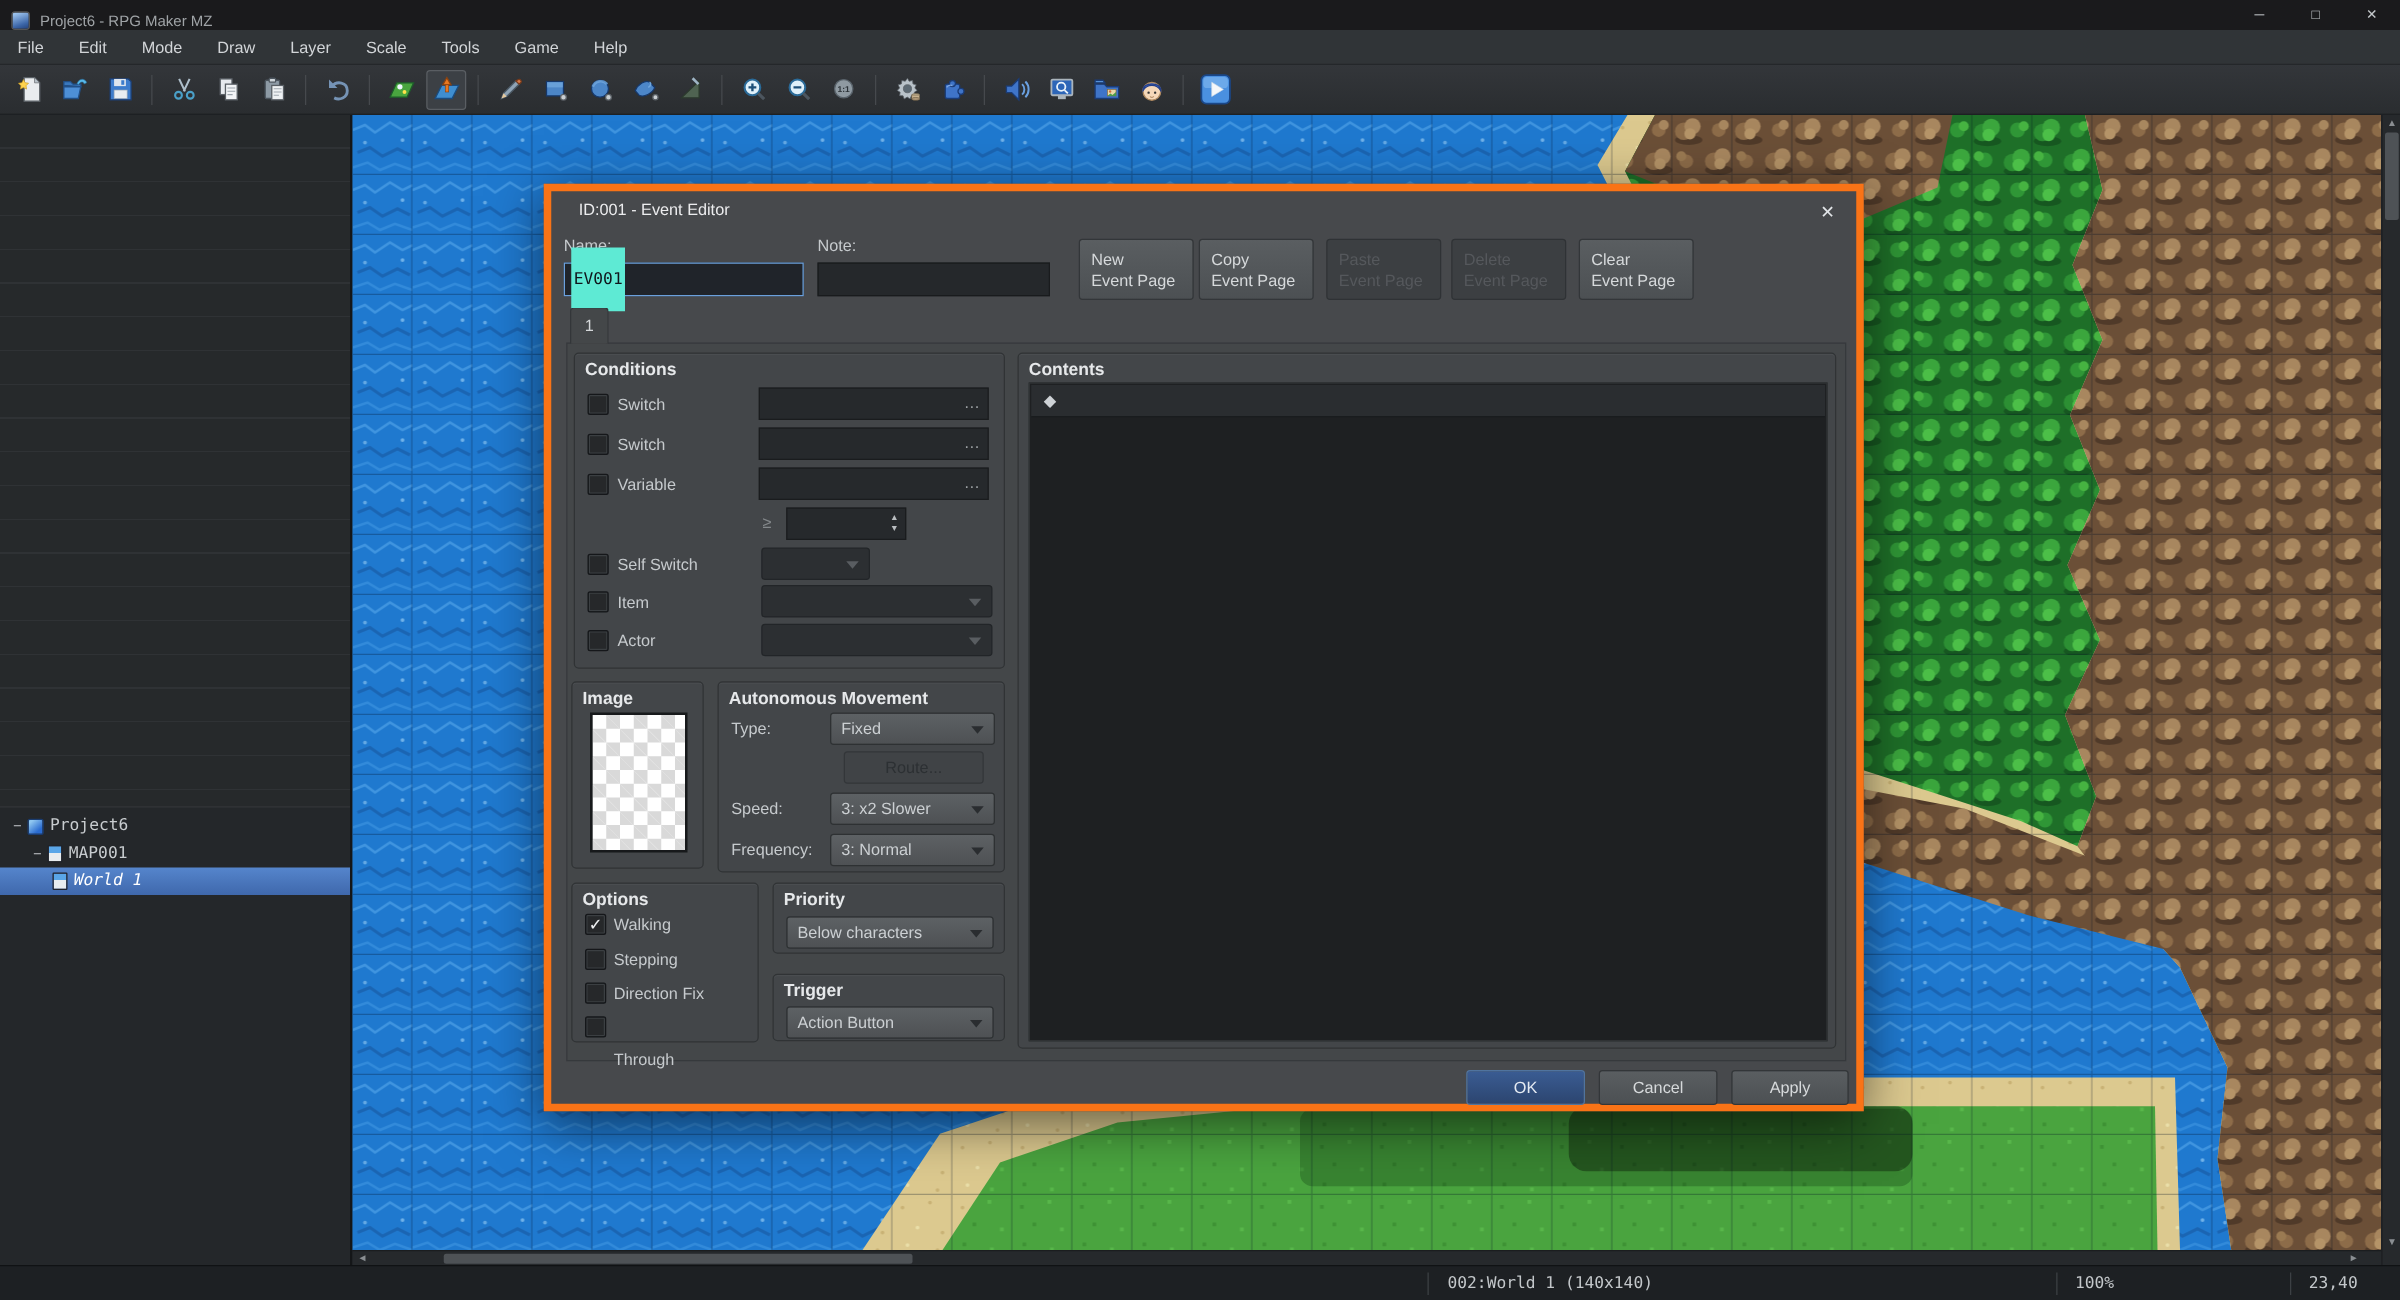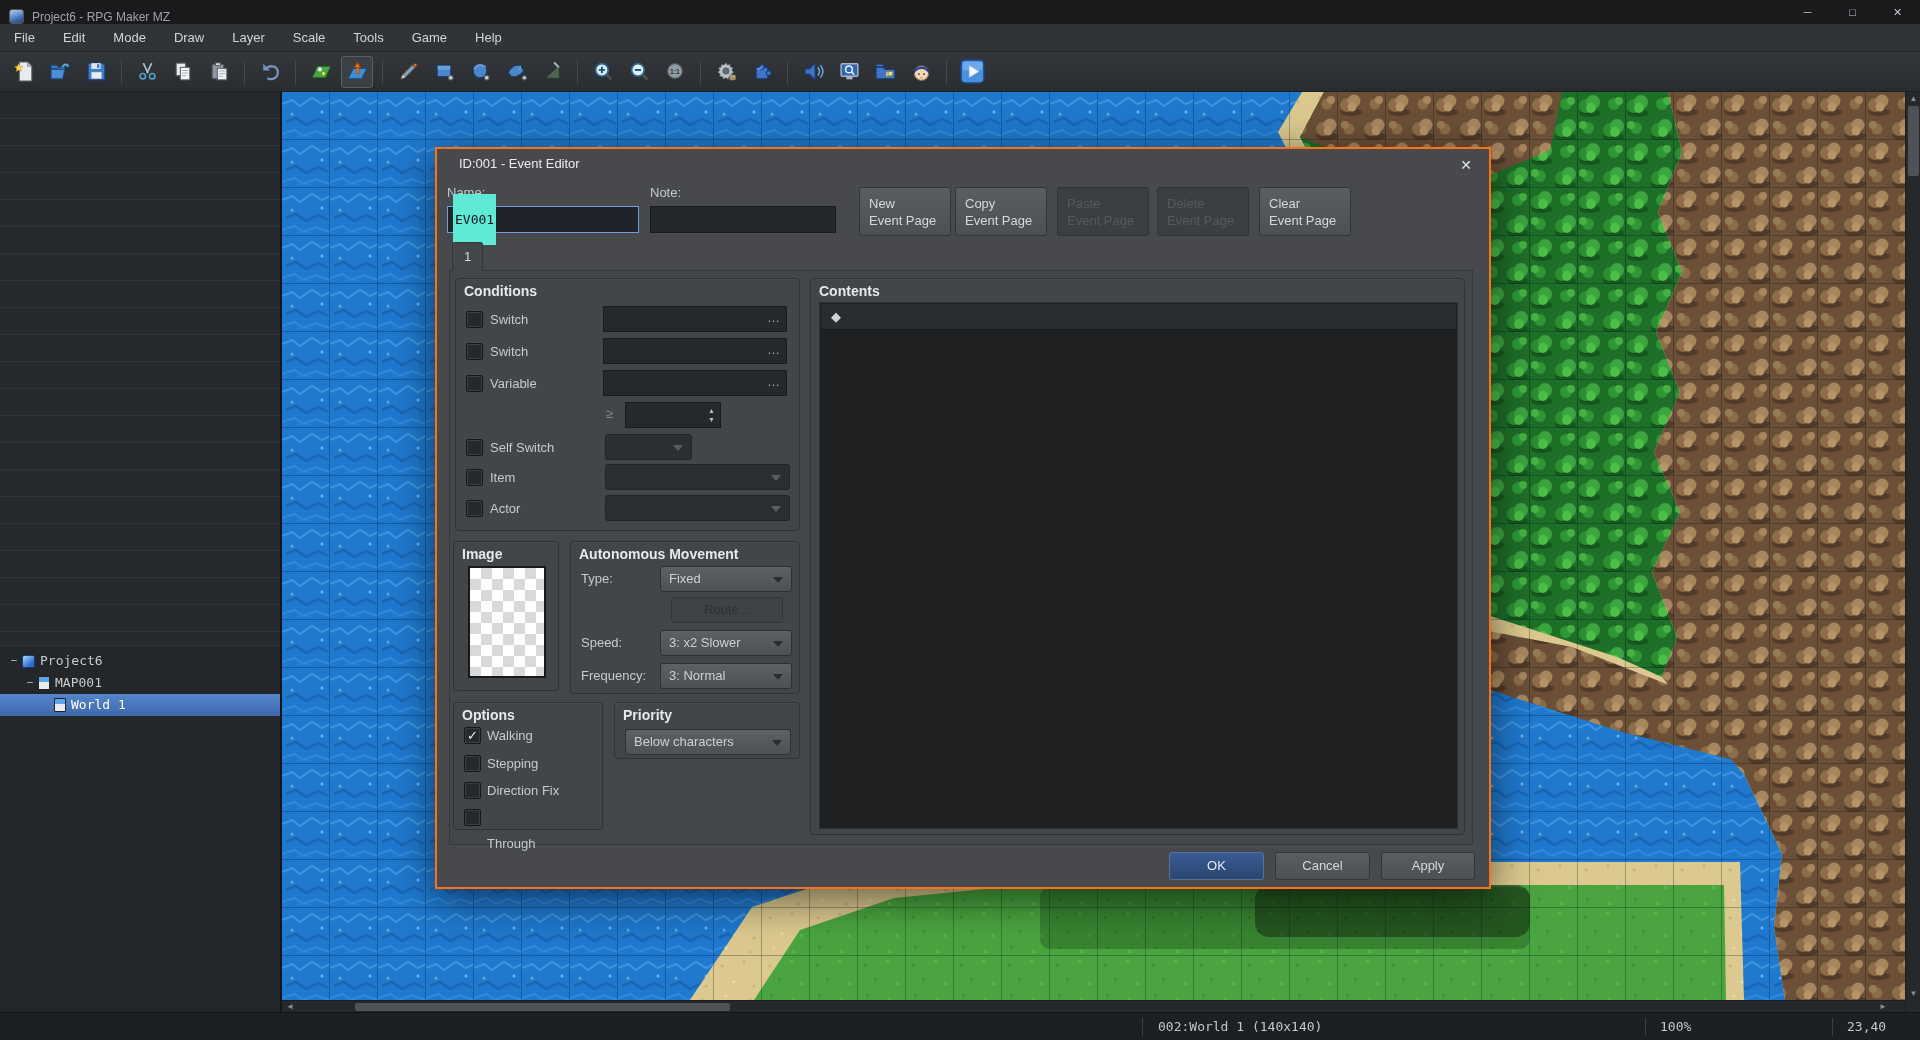--- a/index.html
+++ b/index.html
@@ -59,21 +59,21 @@
   .harrow  { position:absolute; top:1px; color:#8a8e92; font-size:8px; width:12px; text-align:center; line-height:10px; }
 
   
   #statusbar { position:absolute; left:0; top:1012px; width:1920px; height:28px; background:#1d2023;
                border-top:1px solid #101214; font-family:"DejaVu Sans Mono", monospace; font-size:13px; color:#c3c7ca; }
   .ssep { position:absolute; top:5px; width:1px; height:18px; background:#3c4044; }
   .sseg { position:absolute; top:5px; line-height:18px; }
 
   
   #dialog { position:absolute; left:435px; top:147px; width:1056px; height:742px; background:#47494c;
-            border:2px solid #f97316; box-shadow:0 10px 40px rgba(0,0,0,.55); color:#c6cacd; font-size:13px; }
+            border:6px solid #f97316; box-shadow:0 10px 40px rgba(0,0,0,.55); color:#c6cacd; font-size:13px; }
   #dlg-title { position:absolute; left:22px; top:0; height:30px; line-height:30px; color:#ececee; font-size:13px; }
   #dlg-close { position:absolute; right:12px; top:5px; width:22px; height:22px; text-align:center; line-height:22px;
                color:#e2e5e8; font-size:14px; }
   .lbl { position:absolute; color:#c6cacd; }
   .field { position:absolute; background:#25282b; border:1px solid #191b1d; height:27px; }
   #name-field { left:10px; top:57px; width:192px; border:1px solid #6ba0dc; background:#20242a;
                 font-family:"DejaVu Sans Mono", monospace; font-size:13px; line-height:25px; padding-left:5px; }
   #name-field .selection { background:#5eead4; color:#10151b; padding:18px 2px; }
   #note-field { left:213px; top:57px; width:186px; }
 
@@ -346,21 +346,21 @@
       <div class="tree-row" style="padding-left:8px;">
         <span class="tw">−</span>
         <span class="icon-cube"></span>
         <span>Project6</span>
       </div>
       <div class="tree-row" style="padding-left:24px;">
         <span class="tw">−</span>
         <span class="icon-map"></span>
         <span>MAP001</span>
       </div>
-      <div class="tree-row sel" style="padding-left:52px;">
+      <div class="tree-row sel" style="padding-left:40px;font-style:italic;">
         <span class="icon-map"></span>
         <span>World 1</span>
       </div>
     </div>
   </div>
 
   <div id="map">
     <svg width="1623" height="908" viewBox="0 0 1623 908">
       <defs>
         <pattern id="pw" width="48" height="48" patternUnits="userSpaceOnUse">
@@ -572,20 +572,24 @@
       <span class="lbl" style="left:33px; top:80px;">Direction Fix</span>
       <div class="cbox" style="left:10px; top:106px;"></div>
       <span class="lbl" style="left:33px; top:107px;margin-top:26px;">Through</span>
     </div>
 
     <div class="group" style="left:177px; top:553px; width:186px; height:57px;">
       <span class="gtitle">Priority</span>
       <div class="dd" style="left:10px; top:26px; width:166px;">Below characters</div>
     </div>
 
+    <div class="group" style="left:177px; top:626px; width:186px; height:54px;">
+      <span class="gtitle">Trigger</span>
+      <div class="dd" style="left:10px; top:25px; width:166px;">Action Button</div>
+    </div>
 
     <div class="group" style="left:373px; top:129px; width:655px; height:557px;">
       <span class="gtitle">Contents</span>
       <div id="contents-list">
         <div id="contents-sel">
           <span>◆</span>
         </div>
       </div>
     </div>
 

